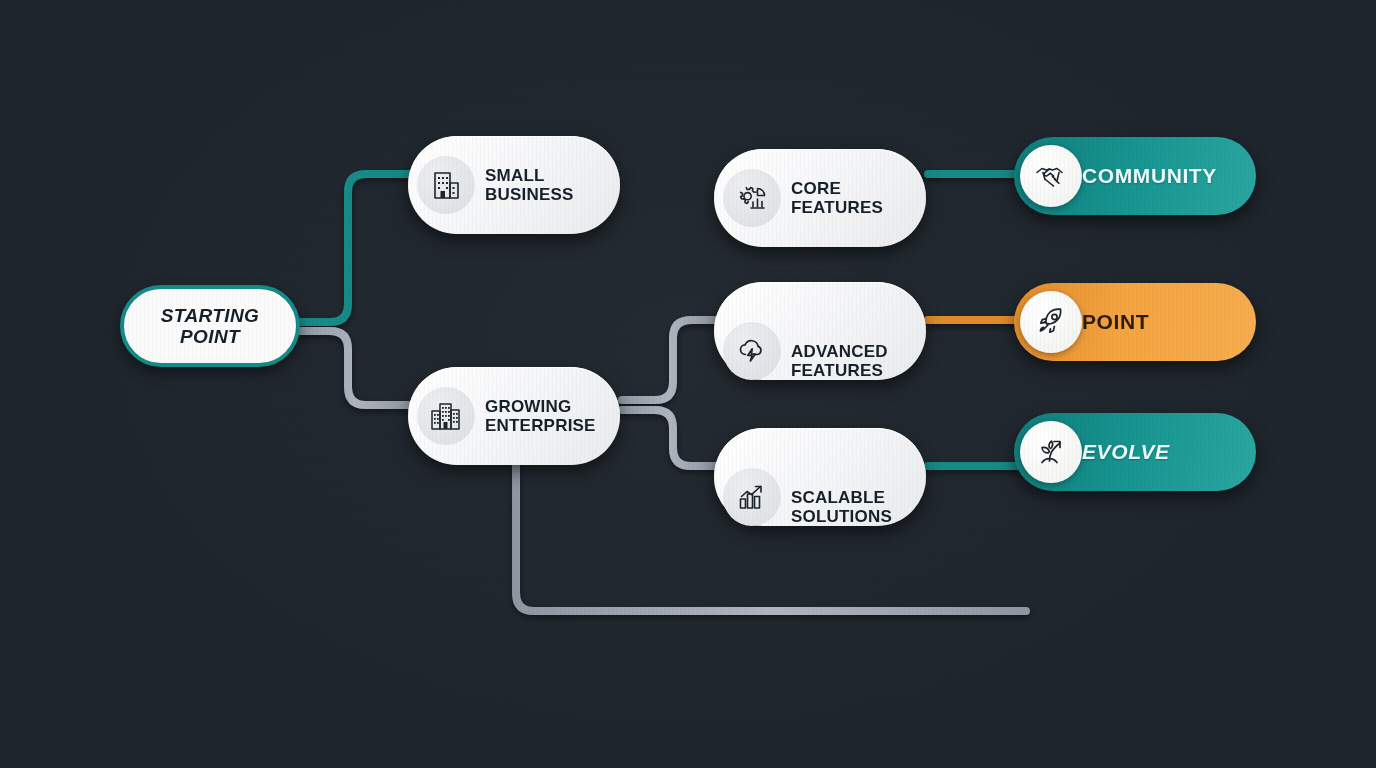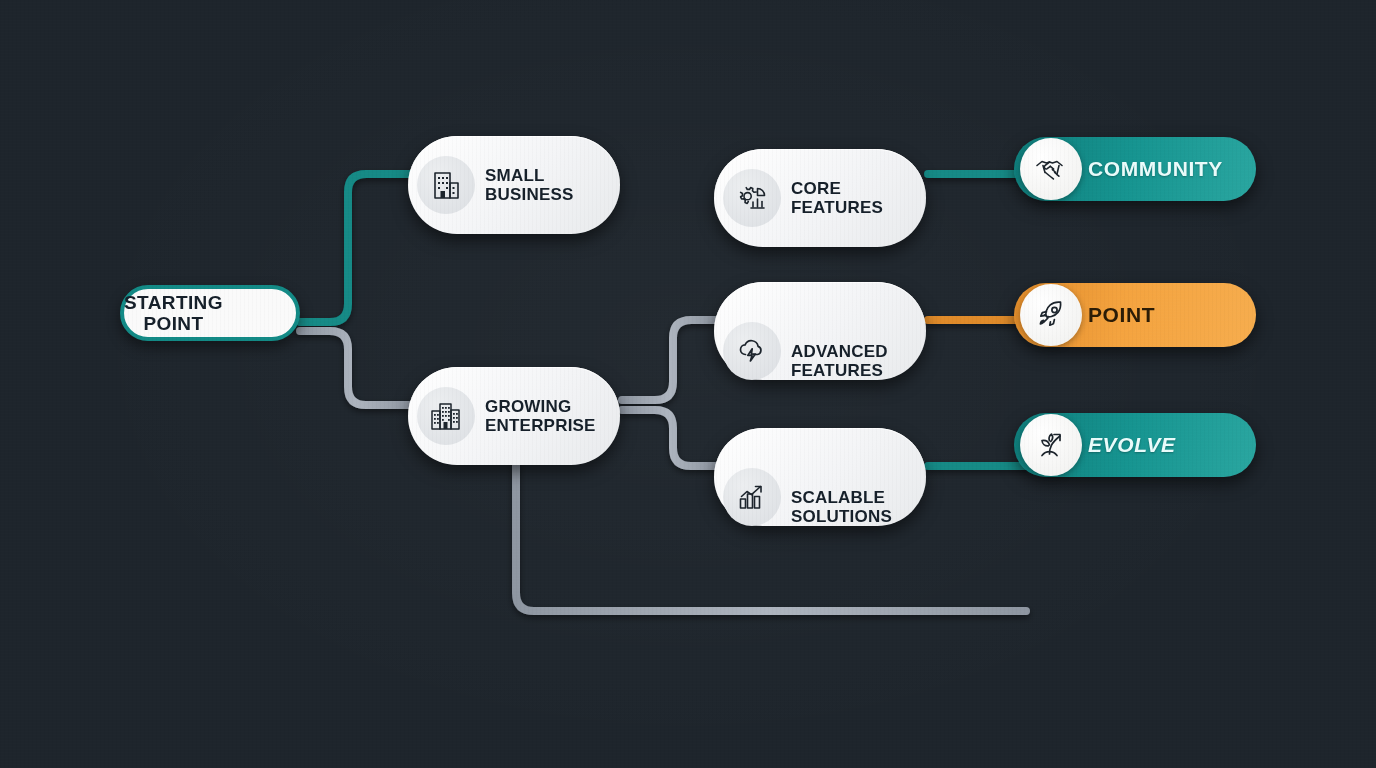--- a/index.html
+++ b/index.html
@@ -49,24 +49,26 @@
     display: flex;
     align-items: center;
     border-radius: 999px;
   }
 
   
   .node-start {
     left: 120px;
     top: 285px;
     width: 180px;
-    height: 56px;
+    height: 82px;
     background: #fafafa;
     border: 4px solid #138a86;
+    justify-content: center;
     box-shadow: 0 6px 14px rgba(0,0,0,0.45);
+    font-style: italic;
   }
   .node-start .label {
     font-size: 19px;
     font-weight: bold;
     color: #16202a;
     letter-spacing: 0.4px;
     text-align: center;
     line-height: 1.12;
   }
 
@@ -94,24 +96,24 @@
     font-size: 17px;
     font-weight: bold;
     color: #16202a;
     line-height: 1.13;
     letter-spacing: 0.2px;
   }
 
   
   .node-outcome {
     width: 242px;
-    height: 64px;
+    height: 78px;
     border-radius: 999px;
     padding-left: 6px;
-    gap: 6px;
+    gap: 0;
     box-shadow: 0 7px 16px rgba(0,0,0,0.5);
   }
   .node-outcome .icon-circle {
     flex: 0 0 auto;
     width: 62px;
     height: 62px;
     border-radius: 50%;
     background: radial-gradient(circle at 35% 30%, #ffffff, #f0f0ee);
     display: flex;
     align-items: center;

